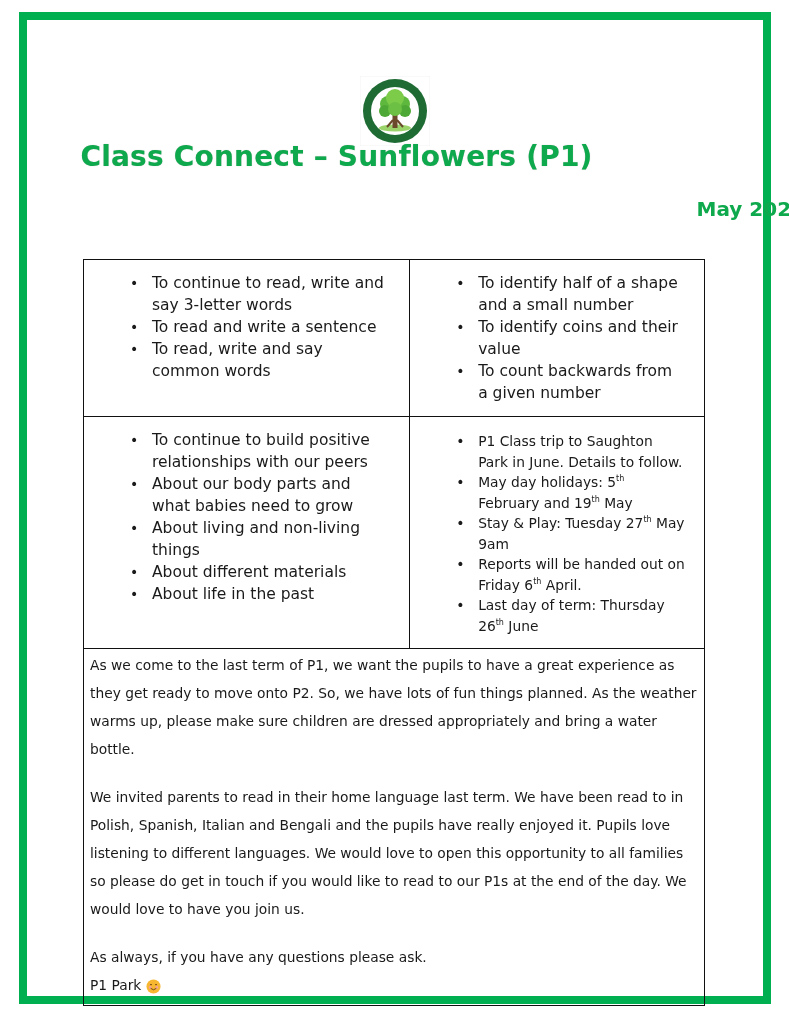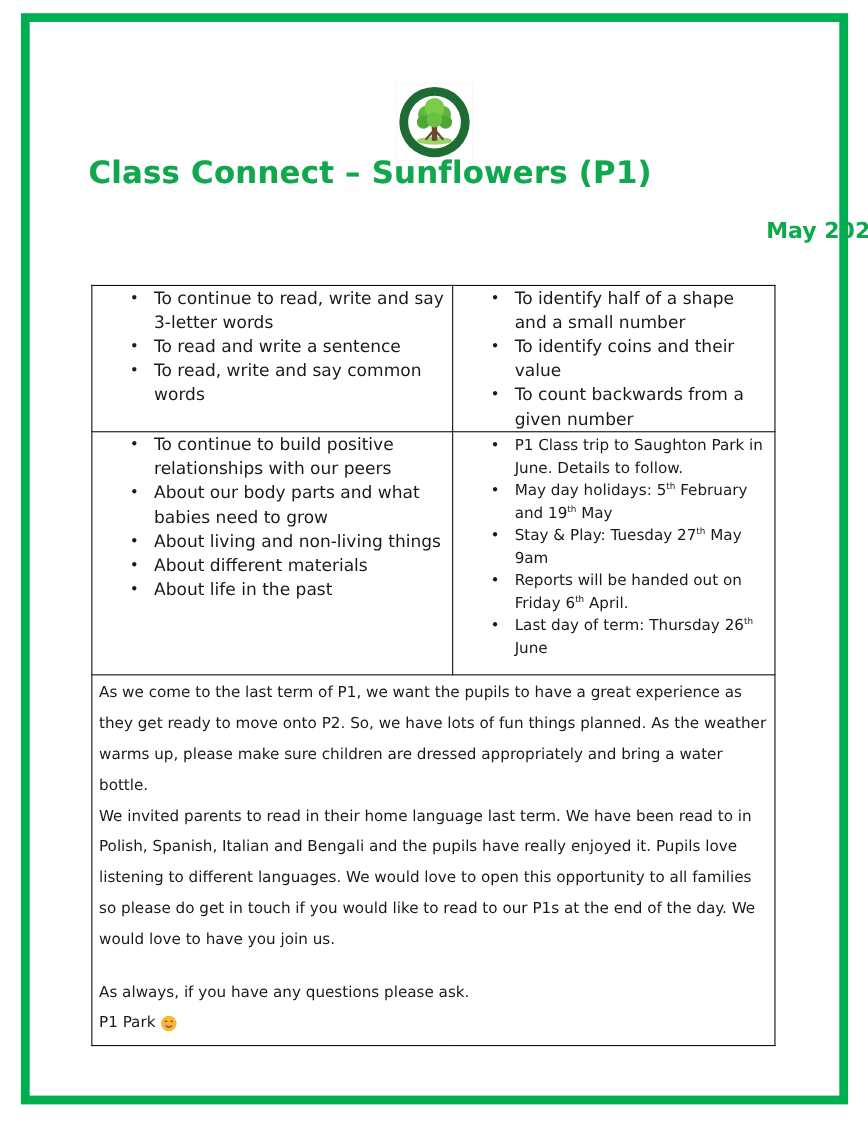--- a/index.html
+++ b/index.html
@@ -6,29 +6,29 @@
     body { width: 789px; height: 1020px; position: relative; overflow: hidden; font-family: "DejaVu Sans", sans-serif; color: #1a1a1a; }
     .page-frame { position: absolute; left: 19px; top: 12px; width: 736px; height: 976px; border: 8px solid #00b050; }
     .logo { position: absolute; left: 360px; top: 76px; width: 70px; height: 70px; }
     .title { position: absolute; left: 0; width: 673px; top: 140px; text-align: center; font-size: 28px; font-weight: bold; color: #0ea94c; letter-spacing: 0.2px; text-shadow: 0 0 1px rgba(0,0,0,0.25); }
     .subtitle { position: absolute; left: 16px; width: 789px; top: 197px; text-align: right; font-size: 20px; font-weight: bold; color: #0ea94c; }
     .grid { position: absolute; left: 83px; top: 259px; width: 622px; border-collapse: collapse; font-size: 15.5px; }
     .grid td { border: 1.5px solid #111; vertical-align: top; padding: 0; }
     .col { width: 50%; }
     .hdr { text-align: center; font-weight: bold; font-size: 14.5px; line-height: 22px; padding: 1px 4px !important; }
     .hdr.small { font-size: 13.5px; line-height: 20px; }
-    ul { margin: 0; padding: 0 6px 0 56px; list-style: none; }
+    ul { margin: 12px; padding: 0 6px 0 56px; list-style: none; }
     li { position: relative; line-height: 22px; }
     li::before { content: "•"; position: absolute; left: -22px; top: 0; font-size: 14px; }
     .big li { font-size: 15.5px; }
     .small-list li { font-size: 13.8px; line-height: 20.5px; }
     sup { font-size: 8px; vertical-align: super; line-height: 0; }
     .notes { padding: 2px 6px 6px 6px !important; font-size: 13.8px; line-height: 28px; }
     .notes p { margin: 0; }
-    .notes p + p { }
+    .notes p + p { margin-top: 20px; }
     .smiley { display: inline-block; vertical-align: middle; }
   </style>
 </head>
 <body>
 
 <div class="page-frame"></div>
 
 <div class="logo">
   <svg width="70" height="70" viewBox="0 0 70 70">
     <rect x="0" y="0" width="70" height="70" fill="#ffffff" stroke="#e6e6e6" stroke-width="0.5"></rect>

